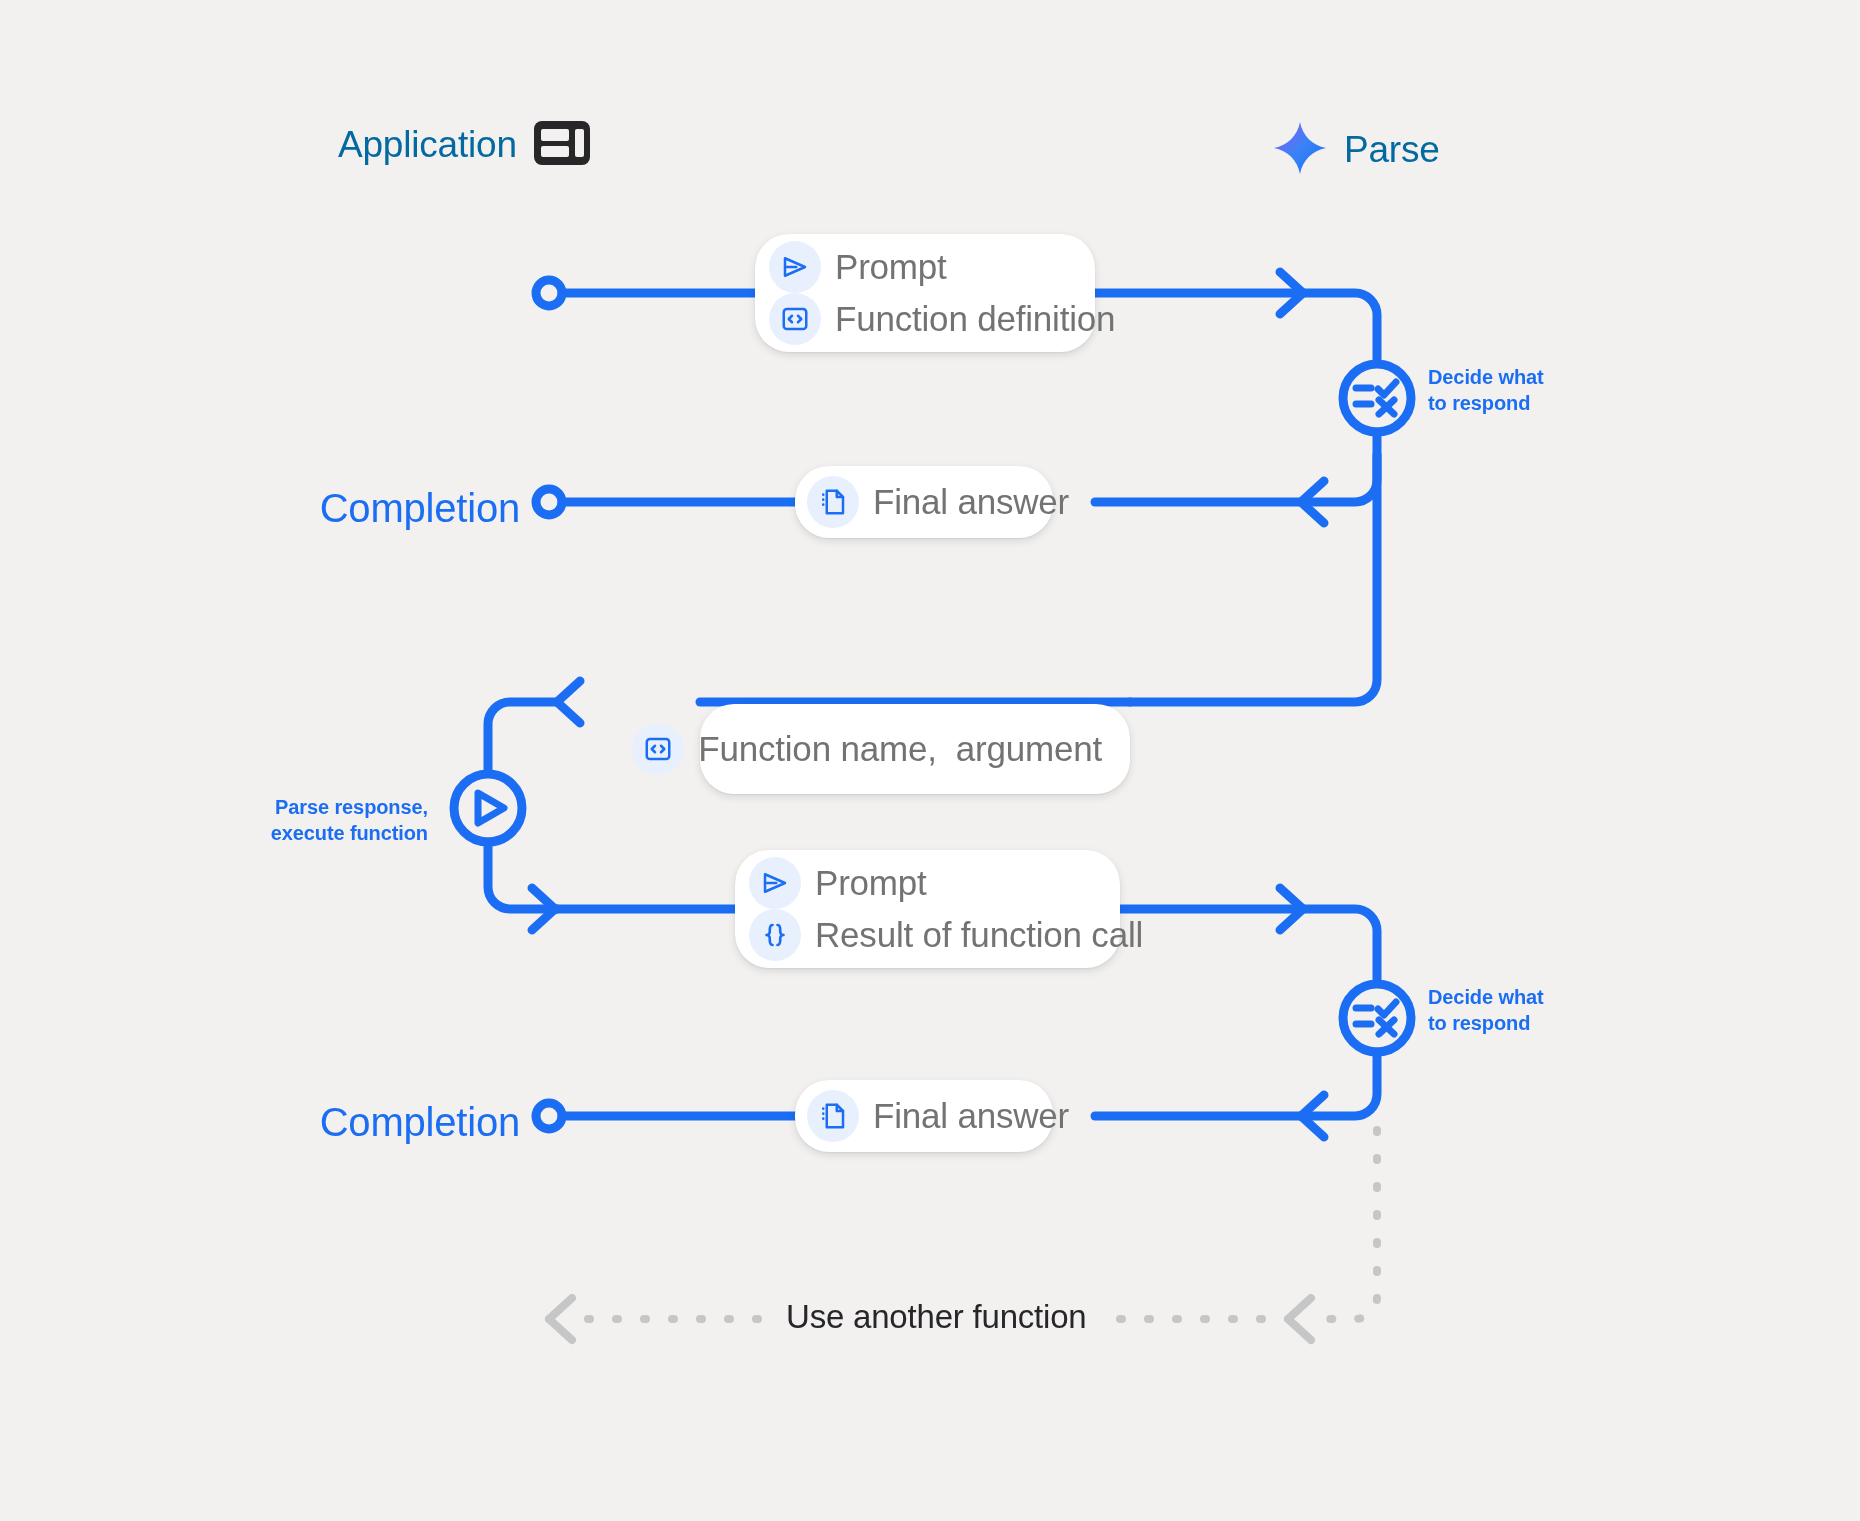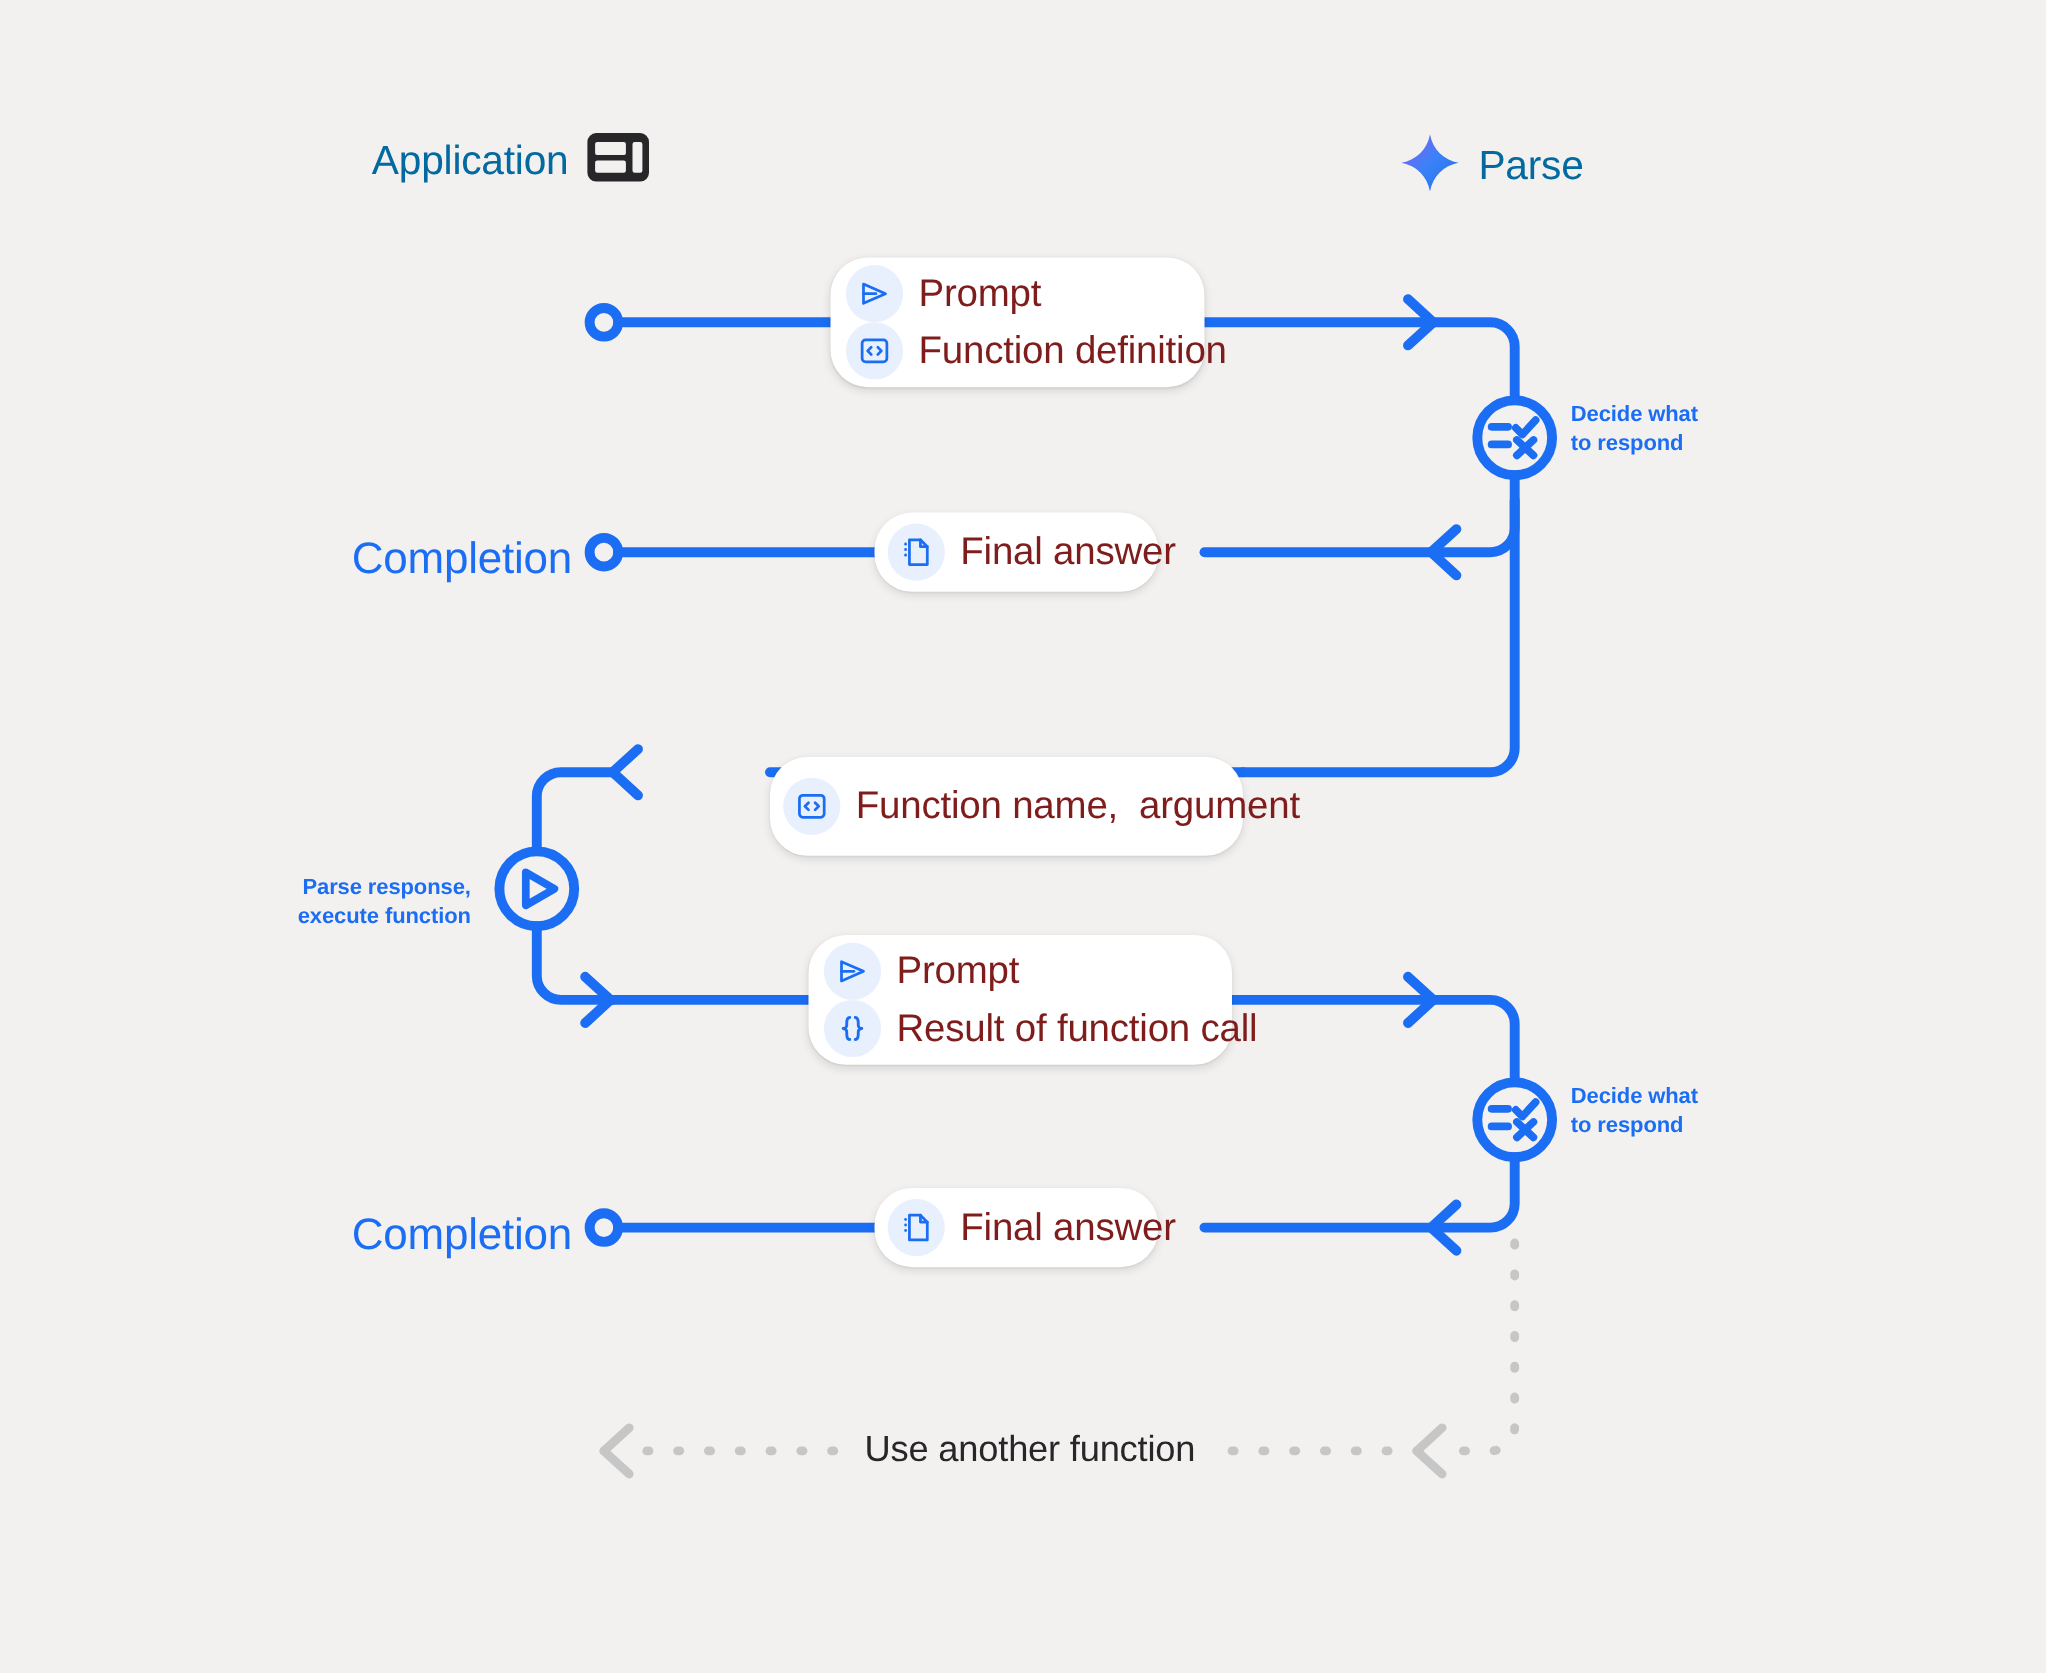--- a/index.html
+++ b/index.html
@@ -58,21 +58,21 @@
     z-index: 5;
   }
   .card-row {
     display: flex;
     align-items: center;
     gap: 14px;
     height: 52px;
   }
   .card-text {
     font-size: 35px;
-    color: #7f1d1d;
+    color: #737373;
     letter-spacing: -0.2px;
     white-space: pre;
   }
   .chip {
     width: 52px;
     height: 52px;
     border-radius: 50%;
     background: #e8f0fe;
     display: flex;
     align-items: center;
@@ -266,21 +266,21 @@
           <polyline points="15,3 15,8 20,8"></polyline>
           <line x1="4.2" y1="6" x2="4.2" y2="6.2"></line>
           <line x1="4.2" y1="10" x2="4.2" y2="10.2"></line>
           <line x1="4.2" y1="14" x2="4.2" y2="14.2"></line>
         </svg>
       </span>
       <span class="card-text">Final answer</span>
     </div>
   </div>
 
-  <div class="card" id="card-function-call" style="left:700px; top:688px; width:430px; height:90px; padding:10px 28px 10px 12px;">
+  <div class="card" id="card-function-call" style="left:700px; top:704px; width:430px; height:90px; padding:10px 28px 10px 12px;align-items:flex-end;">
     <div class="card-row">
       <span class="chip">
         <svg width="30" height="30" viewBox="0 0 24 24" fill="none" stroke="#1b6ef3" stroke-width="2" stroke-linejoin="round" stroke-linecap="round">
           <rect x="3" y="4" width="18" height="16" rx="2.5"></rect>
           <polyline points="9.6,9.4 7,12 9.6,14.6"></polyline>
           <polyline points="14.4,9.4 17,12 14.4,14.6"></polyline>
         </svg>
       </span>
       <span class="card-text">Function name,  argument</span>
     </div>

